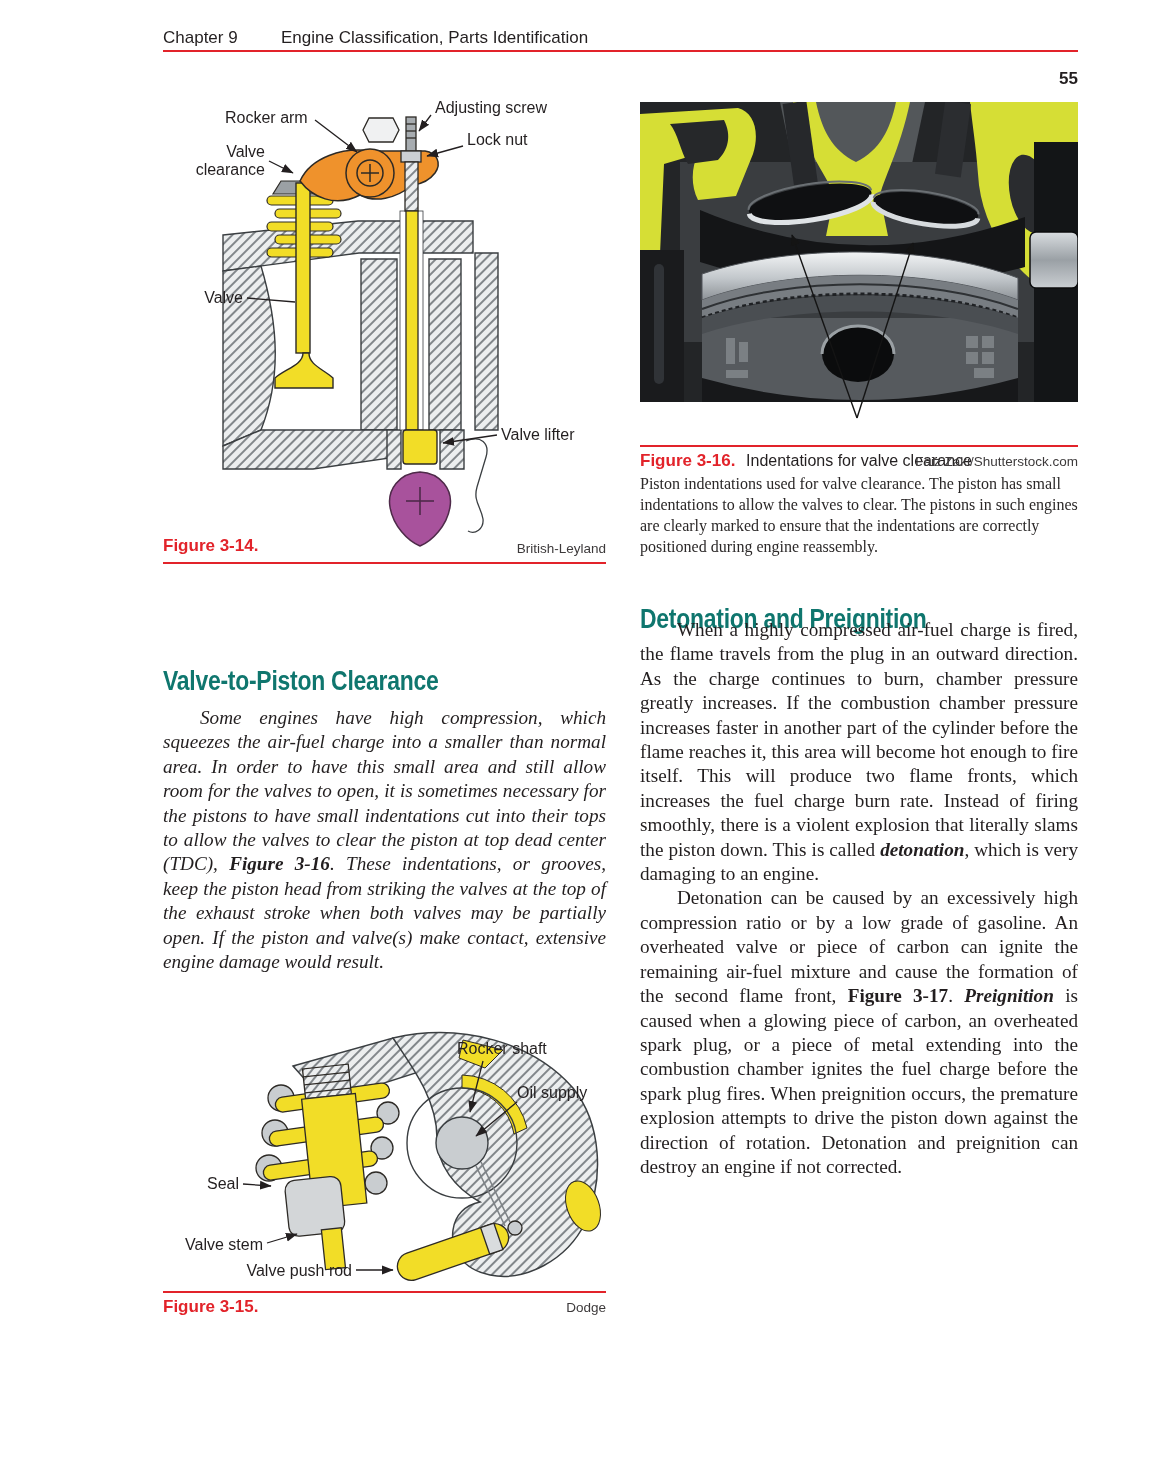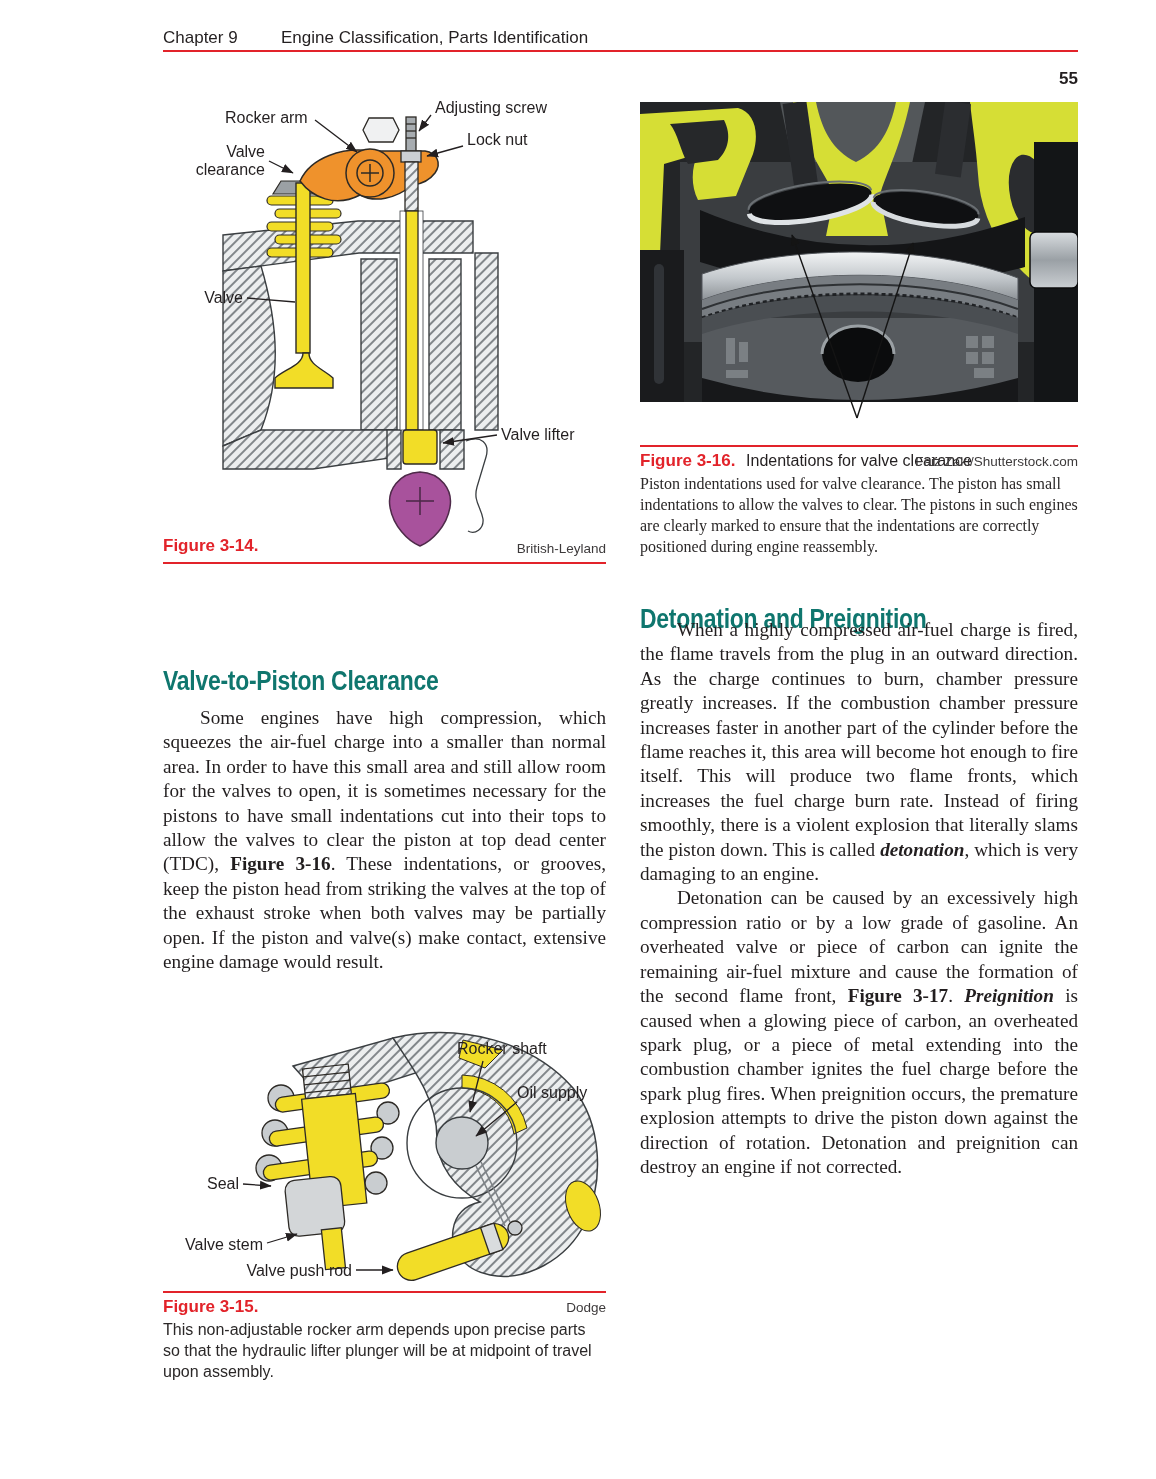--- a/index.html
+++ b/index.html
@@ -136,21 +136,21 @@
   <div class="abs fig-rule" style="left:163px;top:562px;width:443px;"></div>
   <div class="abs fig-head" style="left:163px;top:536px;width:443px;align-items:flex-end;">
     <span class="fig-label">Figure 3-14.</span>
     <span class="fig-credit">British-Leyland</span>
   </div>
 
   <div class="abs section-heading" style="left:163px;top:666px;">
     <span class="squeeze">Valve-to-Piston Clearance</span>
   </div>
 
-  <div class="abs body-text" style="left:163px;top:706px;width:443px;">
+  <div class="abs body-text" style="left:163px;top:706px;width:443px;font-style:italic;">
     <p><span>Some engines have high compression, which squeezes the air-fuel charge into a smaller than normal area. In order to have this small area and still allow room for the valves to open, it is sometimes necessary for the pistons to have small indentations cut into their tops to allow the valves to clear the piston at top dead center (TDC), </span><b>Figure 3-16</b><span>. These indentations, or grooves, keep the piston head from striking the valves at the top of the exhaust stroke when both valves may be partially open. If the piston and valve(s) make contact, extensive engine damage would result.</span></p>
   </div>
 
   <svg class="abs" style="left:163px;top:1028px;" width="443" height="262" viewBox="0 0 443 262">
     <defs>
       <pattern id="h15" width="7" height="7" patternUnits="userSpaceOnUse" patternTransform="rotate(45)">
         <rect width="7" height="7" fill="#eceeef"></rect>
         <line x1="1" y1="0" x2="1" y2="7" stroke="#82878b" stroke-width="2"></line>
       </pattern>
       <marker id="a15" markerWidth="10" markerHeight="8" refX="8.5" refY="4" orient="auto">
@@ -213,21 +213,20 @@
       <text x="100" y="222" text-anchor="end">Valve stem</text>
       <text x="189" y="248" text-anchor="end">Valve push rod</text>
     </g>
   </svg>
 
   <div class="abs fig-rule" style="left:163px;top:1291px;width:443px;"></div>
   <div class="abs fig-head" style="left:163px;top:1297px;width:443px;">
     <span class="fig-label">Figure 3-15.</span>
     <span class="fig-credit">Dodge</span>
   </div>
-  <div class="abs fig-caption" style="left:163px;top:1319px;width:443px;">This non-adjustable rocker arm depends upon precise parts so that the hydraulic lifter plunger will be at midpoint of travel upon assembly.</div>
 
   <svg class="abs" style="left:640px;top:102px;" width="438" height="322" viewBox="0 0 438 322">
     <defs>
       <linearGradient id="crown16" x1="0" y1="0" x2="0" y2="1">
         <stop offset="0" stop-color="#f2f4f5"></stop>
           <stop offset="0.55" stop-color="#c2c7cb"></stop>
           <stop offset="1" stop-color="#8d9297"></stop>
       </linearGradient>
       <linearGradient id="rod16" x1="0" y1="0" x2="0" y2="1">
         <stop offset="0" stop-color="#d9dde0"></stop>

